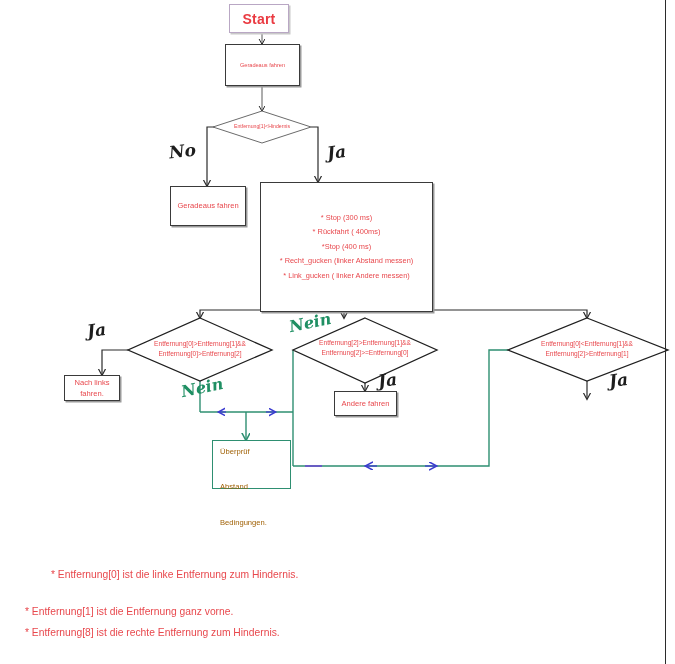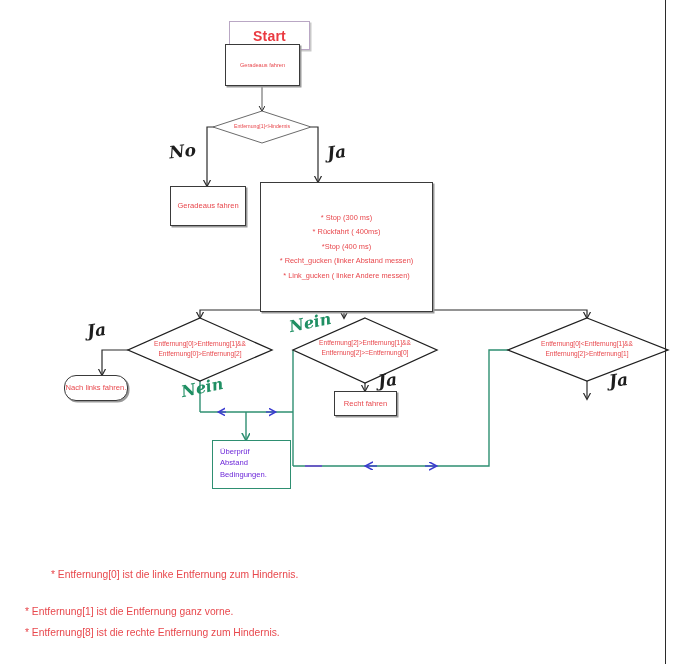--- a/index.html
+++ b/index.html
@@ -38,24 +38,25 @@
   .box {
     border: 1.5px solid #3a3a3a;
     box-shadow: 1.5px 1.5px 0 #9a9a9a;
   }
   .box-start {
     border: 1.5px solid #b9a7c4;
     box-shadow: 1.5px 1.5px 0 #c9c9c9;
   }
   .box-teal {
     border: 1.6px solid #2e8f71;
-    color: #6d28d9;
+    color: #a16207;
     align-items: flex-start;
     text-align: left;
     box-shadow: none;
+    gap: 24px;
   }
   .txt-start {
     font-size: 14px;
     font-weight: bold;
     color: #ea3a41;
     letter-spacing: .2px;
   }
   .txt-tiny {
     font-size: 5.6px;
     line-height: 1.5;
@@ -197,21 +198,21 @@
       <path d="M200,318 L272,350 L200,381 L128,350 Z" fill="#ffffff" stroke="#1f1f1f" stroke-width="1.3"></path>
     </g>
     <g>
       <path d="M365,318 L437,350 L365,383 L293,350 Z" fill="#ffffff" stroke="#1f1f1f" stroke-width="1.3"></path>
     </g>
     <g>
       <path d="M587,318 L668,350 L587,381 L508,350 Z" fill="#ffffff" stroke="#1f1f1f" stroke-width="1.3"></path>
     </g>
   </svg>
 
-  <div class="node box-start" style="left:229px; top:4px; width:81px; height:29px;margin-top:17px;">
+  <div class="node box-start" style="left:229px; top:4px; width:60px; height:29px;">
     <div class="txt-start">Start</div>
   </div>
 
   <div class="node box" style="left:225px; top:44px; width:75px; height:42px;">
     <div class="txt-tiny">Geradeaus fahren</div>
   </div>
 
   <div class="diamond-label" style="left:213px; top:123px; width:98px; font-size:5.2px;">Entfernung[1]&lt;Hindernis</div>
 
   <div class="node box" style="left:170px; top:186px; width:76px; height:40px;">
@@ -234,26 +235,26 @@
   <div class="diamond-label" style="left:301px; top:338px; width:128px;">
     <div>Entfernung[2]&gt;Entfernung[1]&amp;&amp;</div>
     <div>Entfernung[2]&gt;=Entfernung[0]</div>
   </div>
 
   <div class="diamond-label" style="left:523px; top:339px; width:128px;">
     <div>Entfernung[0]&lt;Entfernung[1]&amp;&amp;</div>
     <div>Entfernung[2]&gt;Entfernung[1]</div>
   </div>
 
-  <div class="node box" style="left:64px; top:375px; width:64px; height:26px;border-radius:12px;">
+  <div class="node box" style="left:64px; top:375px; width:56px; height:26px;">
     <div class="txt-small">Nach links fahren.</div>
   </div>
 
   <div class="node box" style="left:334px; top:391px; width:63px; height:25px;">
-    <div class="txt-small">Recht fahren</div>
+    <div class="txt-small">Andere fahren</div>
   </div>
 
 
   <div class="node box-teal" style="left:212px; top:440px; width:79px; height:49px; padding:5px 0 0 7px; justify-content:flex-start;">
     <div class="txt-small">Überprüf</div>
     <div class="txt-small">Abstand</div>
     <div class="txt-small">Bedingungen.</div>
   </div>
 
   <div class="hand" style="left:169px; top:141px;">No</div>

